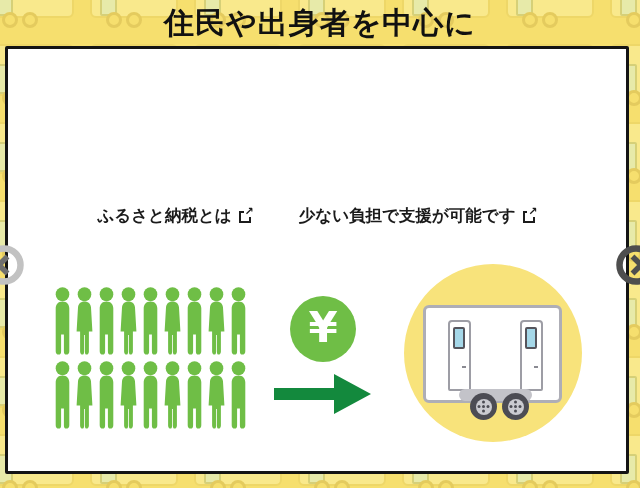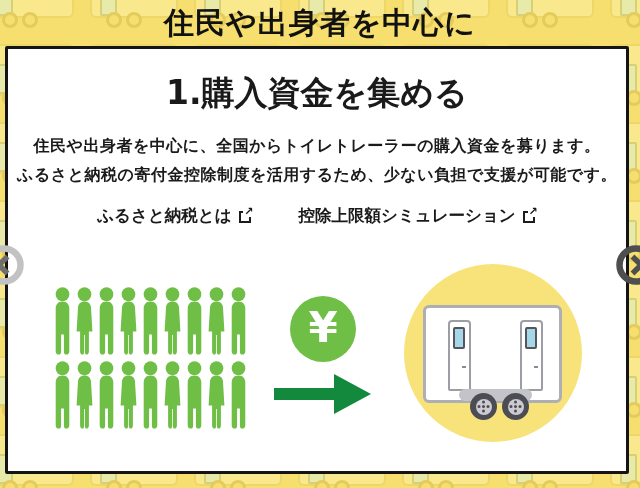--- a/index.html
+++ b/index.html
@@ -363,37 +363,32 @@
       <div class="pat-door"></div>
       <div class="pat-wheel" style="left:16px"></div>
     </div>
   </div>
 
 <div class="header">
   <h1>住民や出身者を中心に</h1>
 </div>
 
 <div class="card">
-  <h2 class="card-title">1.購入資金を集める</h2>
-
-  <p class="body-text">
-    <span>住民や出身者を中心に、全国からトイレトレーラーの購入資金を募ります。</span><br>
-    <span>ふるさと納税の寄付金控除制度を活用するため、少ない負担で支援が可能です。</span>
-  </p>
+
 
   <div class="links">
     <a>
       <span>ふるさと納税とは</span>
       <span class="ext">
         <span class="ext-box"></span>
         <span class="ext-arrow">↗</span>
       </span>
     </a>
     <a>
-      <span>控除上限額シミュレーション</span>
+      <span>少ない負担で支援が可能です</span>
       <span class="ext">
         <span class="ext-box"></span>
         <span class="ext-arrow">↗</span>
       </span>
     </a>
   </div>
 
   <div class="people" id="people">
       <div class="people-row">
         <svg width="21" height="72" viewBox="0 0 21 72">

